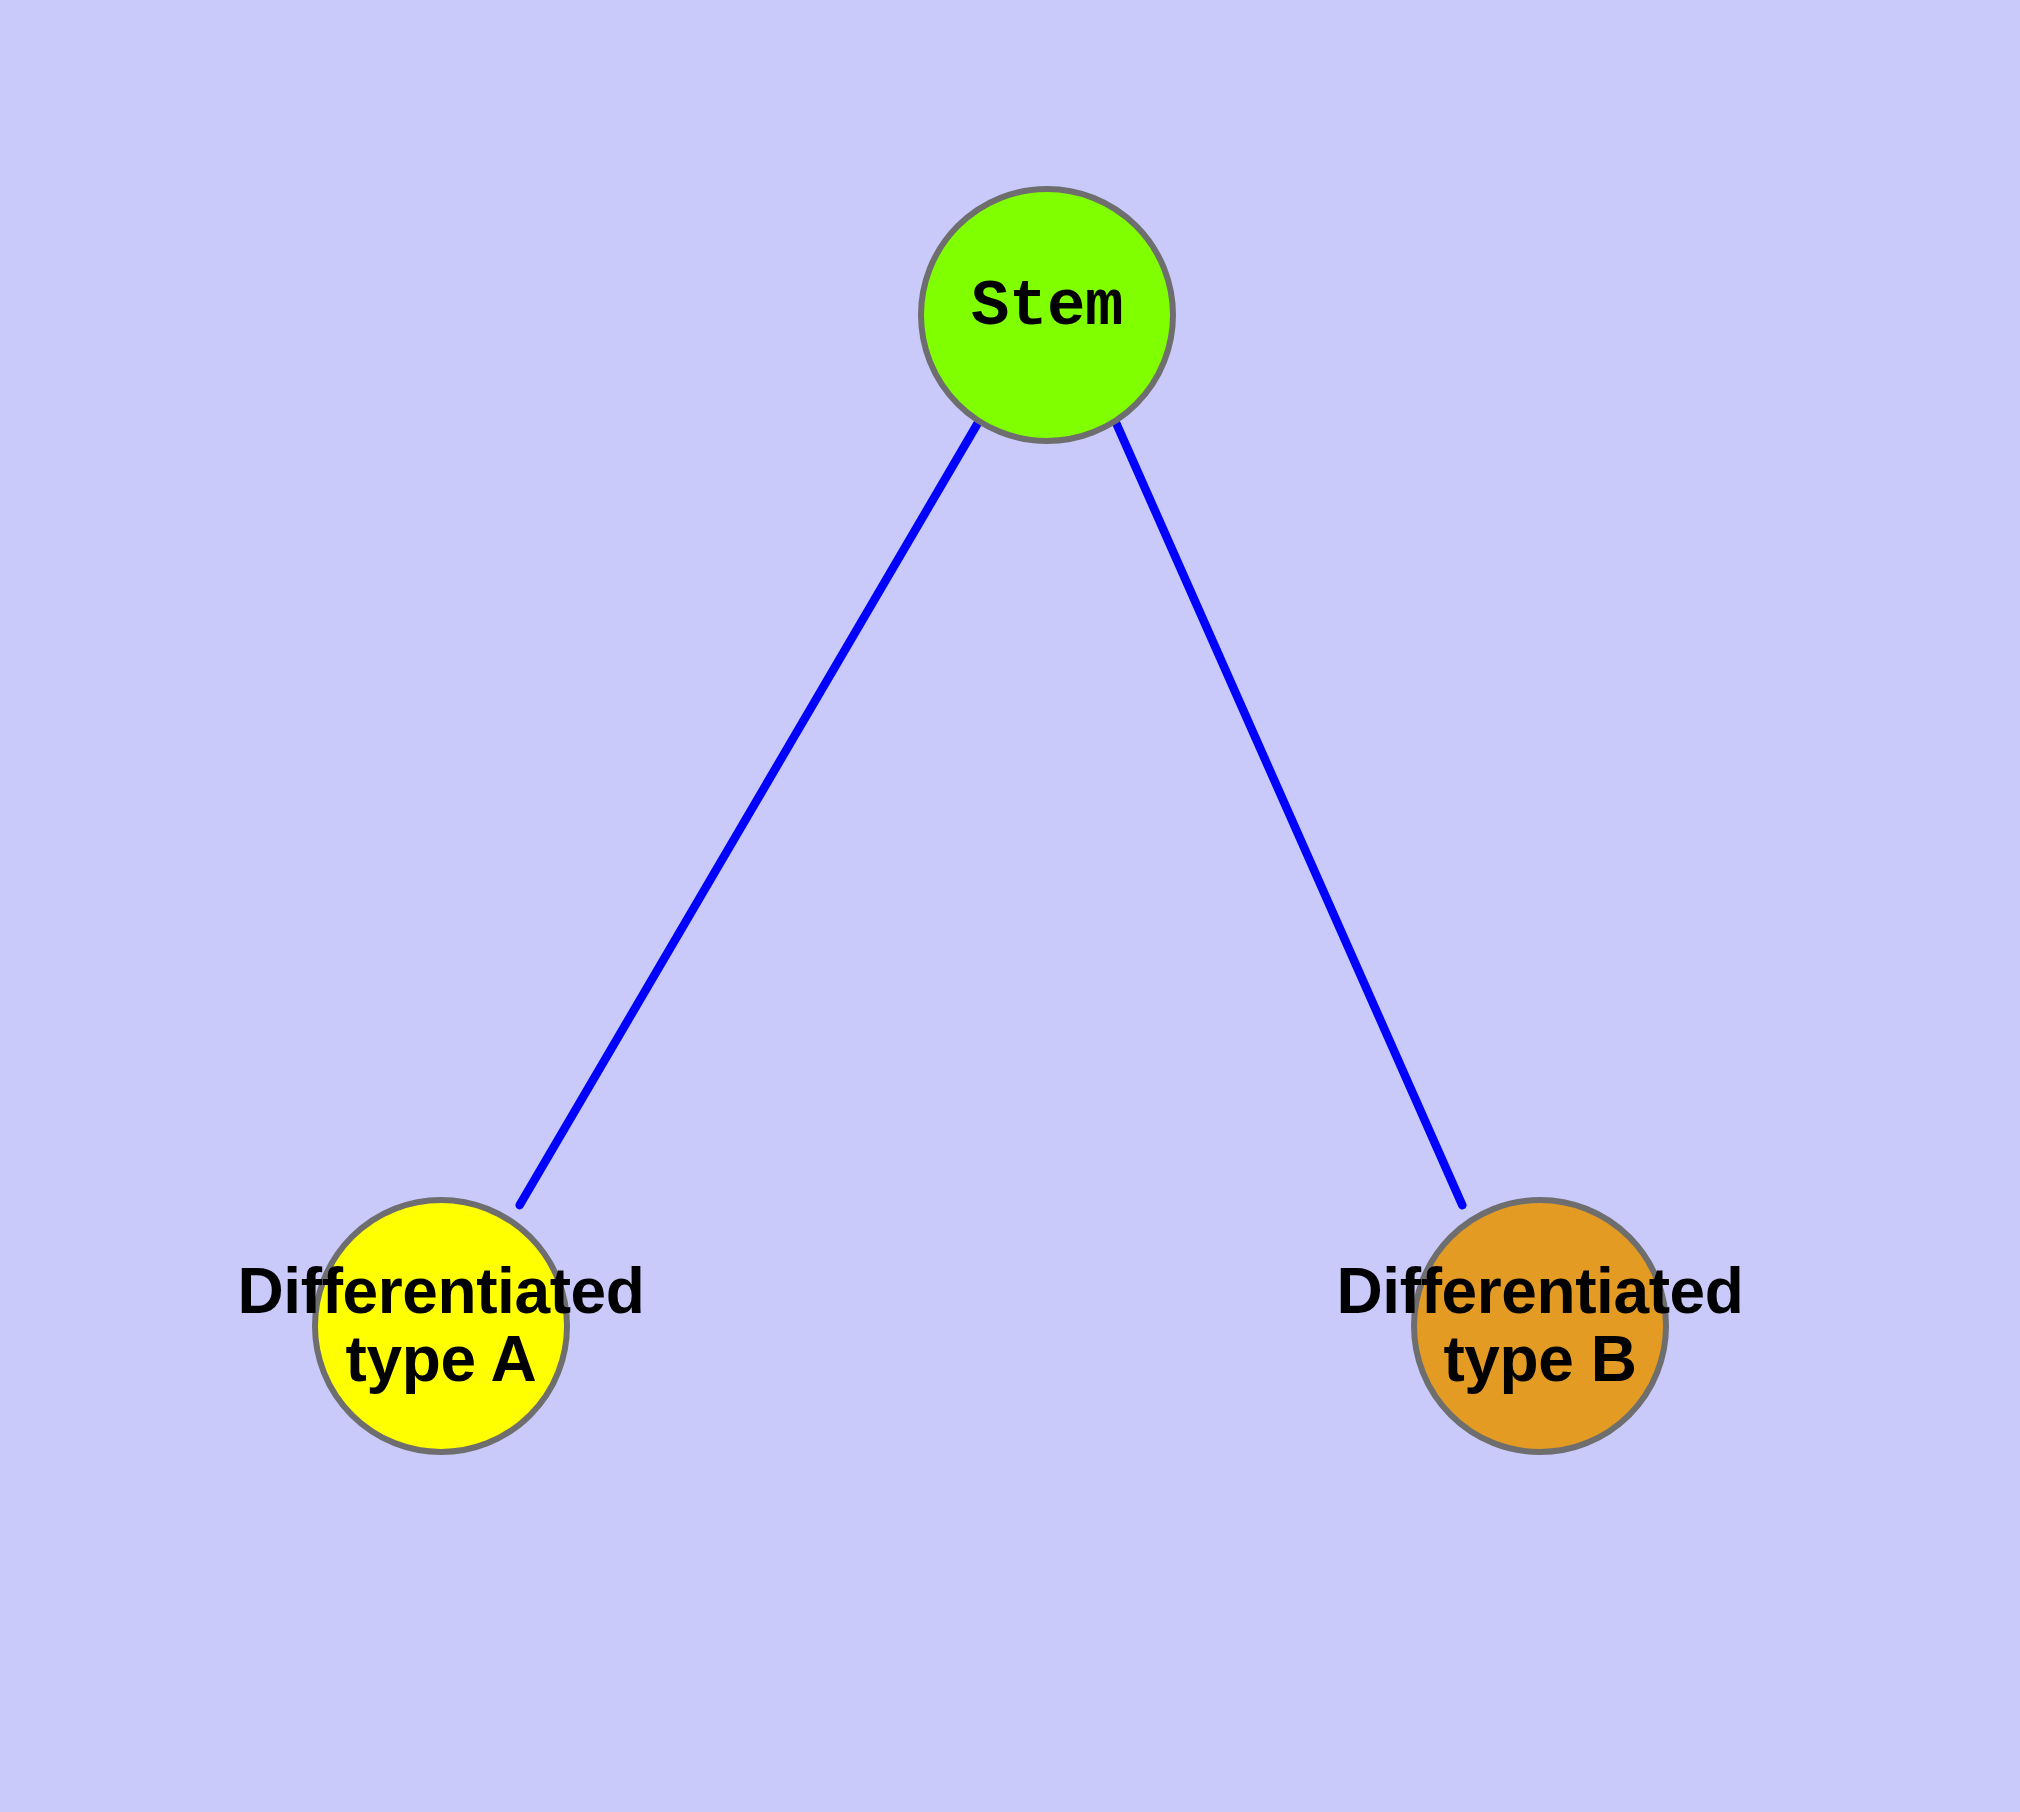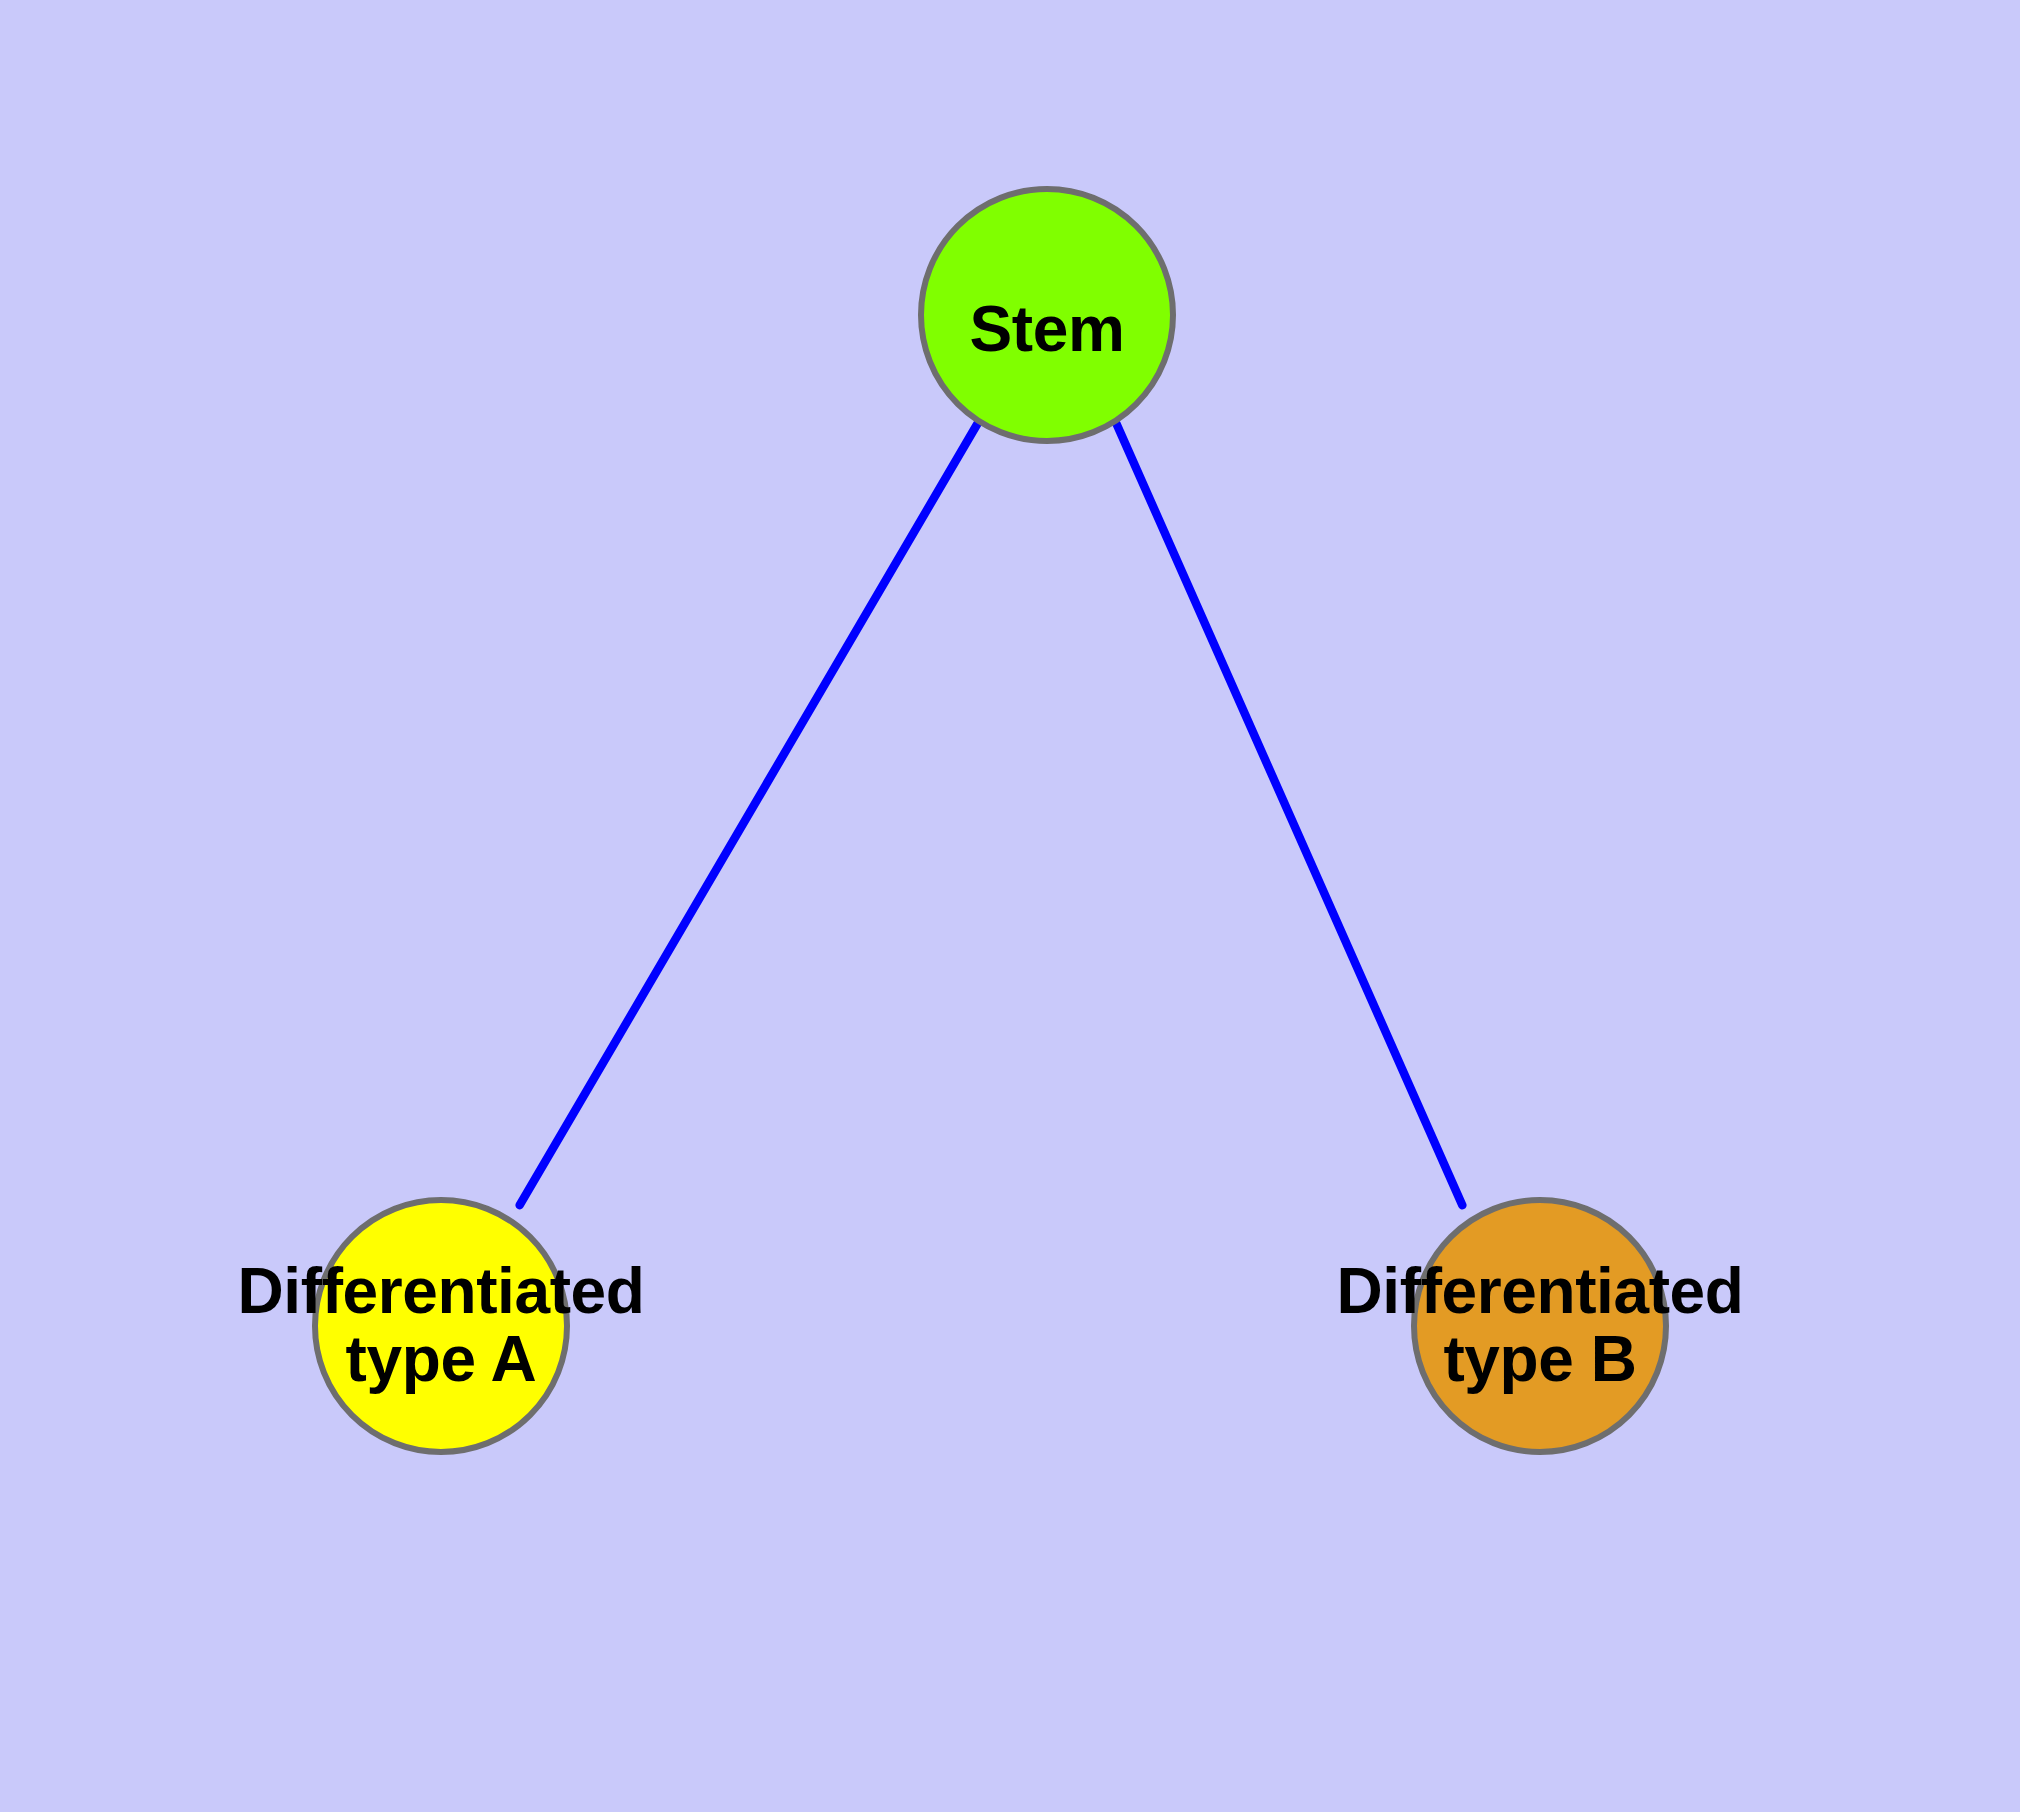--- a/index.html
+++ b/index.html
@@ -60,21 +60,21 @@
     <line id="edge-0" stroke-linecap="round" x1="1153" y1="500" x2="613" y2="1422" stroke="#0000ff" stroke-width="10"></line>
     <line id="edge-1" stroke-linecap="round" x1="1317" y1="500" x2="1725" y2="1422" stroke="#0000ff" stroke-width="10"></line>
   </svg>
 
   <div id="node-layer">
 
     <div class="node" id="node-0" style="left: 918px; top: 186px; width: 258px; height: 258px; background: rgb(128, 255, 0); border-color: rgb(110, 110, 110);"></div>
     <div class="node" id="node-1" style="left: 312px; top: 1197px; width: 258px; height: 258px; background: rgb(255, 255, 0); border-color: rgb(110, 110, 110);"></div>
     <div class="node" id="node-2" style="left: 1411px; top: 1197px; width: 258px; height: 258px; background: rgb(227, 155, 36); border-color: rgb(110, 110, 110);"></div>
 
-    <div class="node-label" id="label-0" style="left: 1047px; top: 330px;">Stem</div>
+    <div class="node-label" id="label-0" style="left: 1047px; top: 308px; font-family: Liberation Mono, monospace;">Stem</div>
     <div class="node-label" id="label-1" style="left: 441px; top: 1326px;">Differentiated
 type A</div>
     <div class="node-label" id="label-2" style="left: 1540px; top: 1326px;">Differentiated
 type B</div>
 
   </div>
 </div>
 
 
 </body></html>

